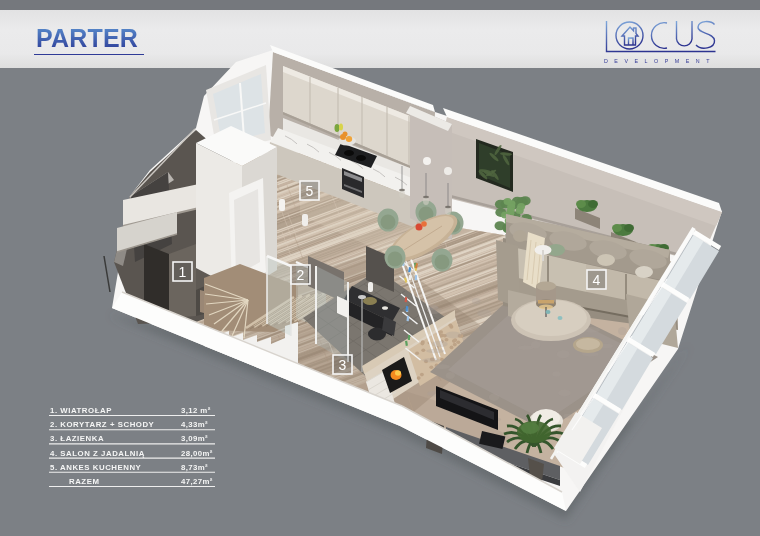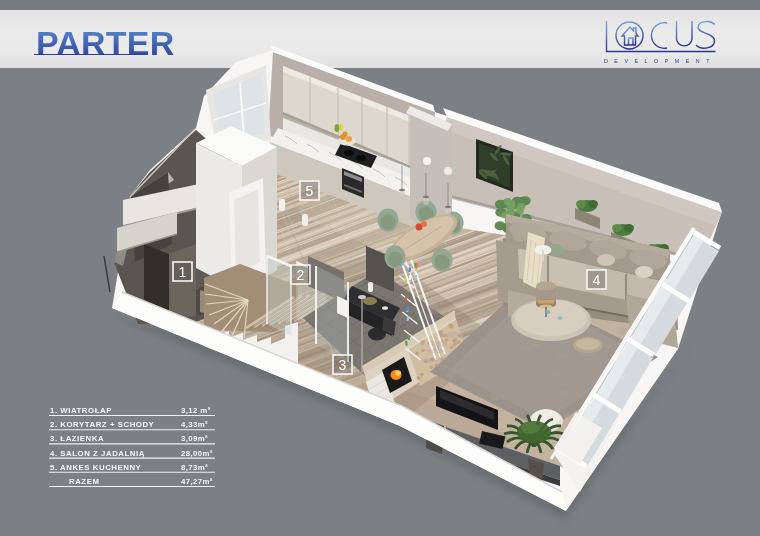--- a/index.html
+++ b/index.html
@@ -1,18 +1,18 @@
 <!DOCTYPE html>
 <html><head><meta charset="utf-8">
 <style>
 html,body{margin:0;padding:0;width:760px;height:536px;overflow:hidden;}
 body{background:#7c8085;font-family:"Liberation Sans", sans-serif;position:relative;}
 .topbar{position:absolute;left:0;top:0;width:760px;height:10px;background:#75787d;}
 .band{position:absolute;left:0;top:10px;width:760px;height:58px;background:linear-gradient(#e2e2e3,#ebebec 35%,#e9e9ea 75%,#dedede);}
-.parter{position:absolute;left:36px;top:24px;font-size:34px;font-weight:bold;letter-spacing:0.2px;
+.parter{position:absolute;left:36px;top:24px;font-size:25px;font-weight:bold;letter-spacing:0.2px;
  background:linear-gradient(#5d93d1,#283593);-webkit-background-clip:text;background-clip:text;color:transparent;}
 .prule{position:absolute;left:34px;top:53.5px;width:110px;height:1.7px;background:#2f3b97;}
 </style></head>
 <body>
 <div class="topbar"></div>
 <div class="band"></div>
 <div class="parter">PARTER</div>
 <div class="prule"></div>
 
 <svg width="130" height="56" viewBox="0 0 130 56" style="position:absolute;left:595px;top:12px;">

